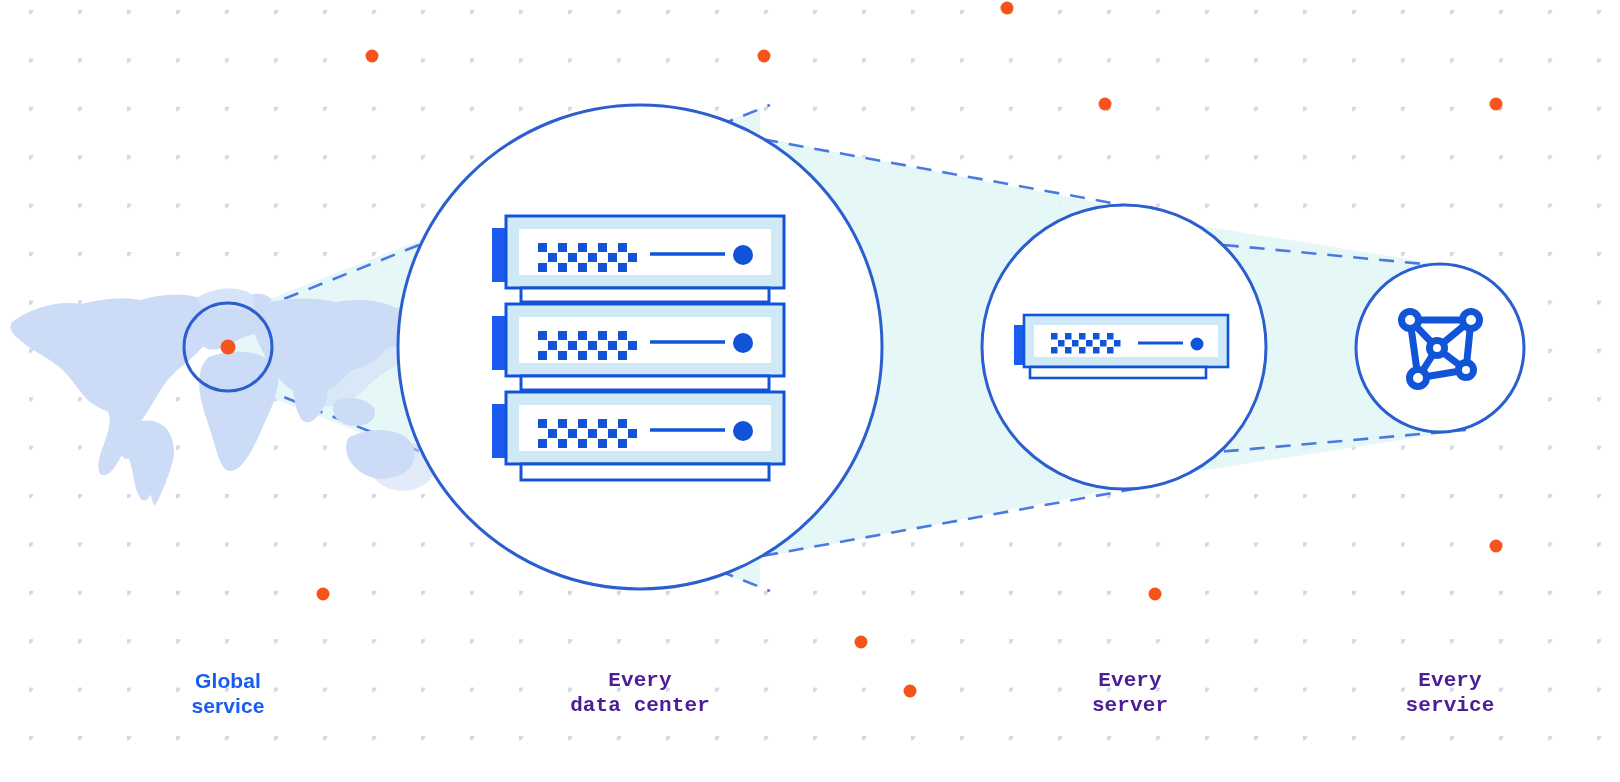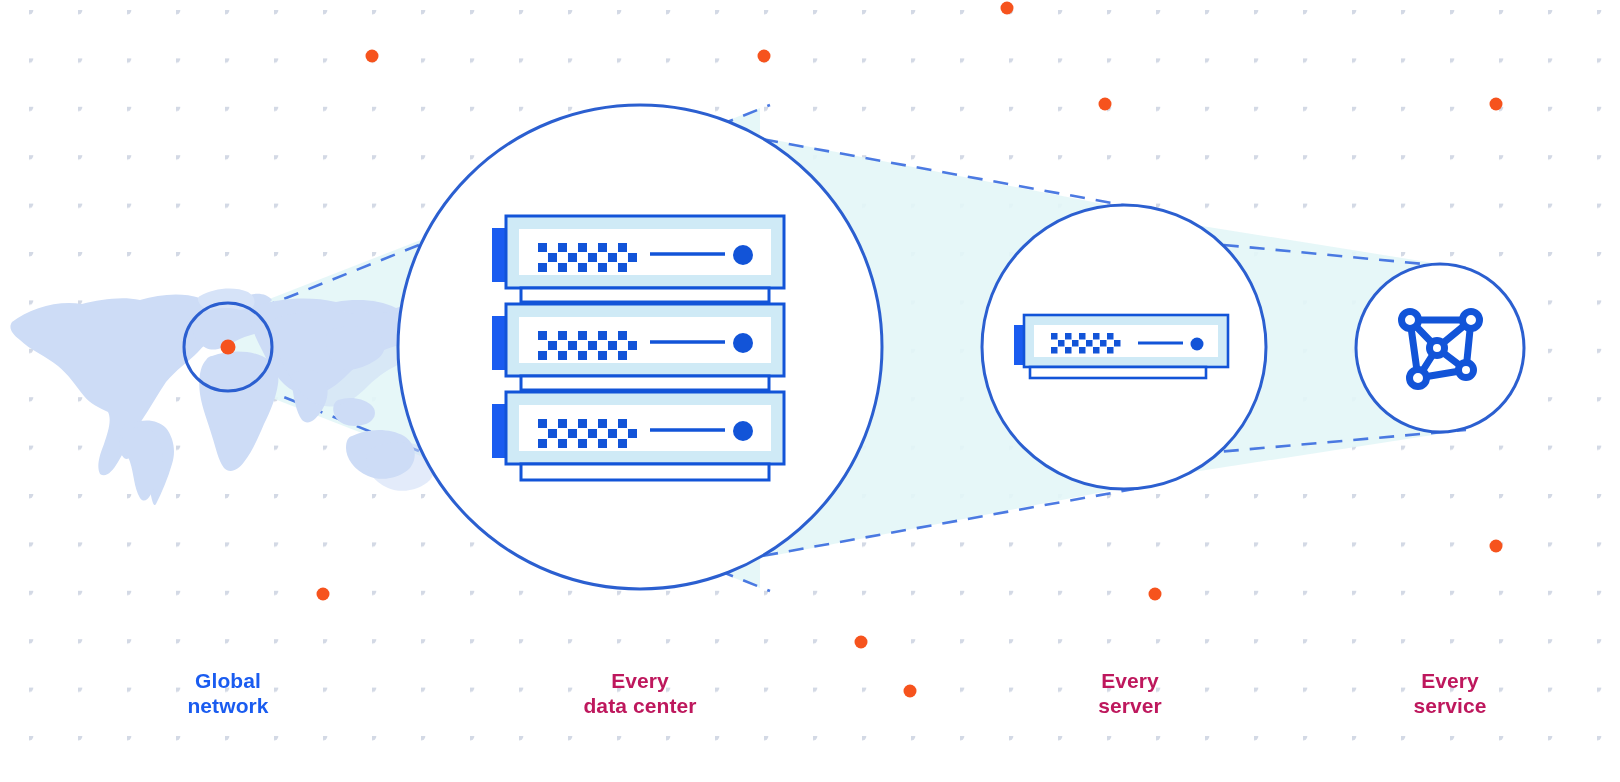--- a/index.html
+++ b/index.html
@@ -33,21 +33,21 @@
   .stage-label {
     position: absolute;
     text-align: center;
     font-size: 21px;
     line-height: 25px;
     font-weight: 700;
     letter-spacing: 0.1px;
     white-space: pre-line;
     pointer-events: auto;
   }
-  .stage-label.dark { color: #be185d; }
+  .stage-label.dark { color: #4c1d95; font-family: Liberation Mono, monospace; }
   .stage-label.accent { color: #1a5cf0; }
 </style>
 </head>
 <body>
 
 <div id="stage">
 
   <svg id="scene" viewBox="0 0 1620 782" xmlns="http://www.w3.org/2000/svg">
 
     <defs>
@@ -306,21 +306,21 @@
         <circle cx="1155" cy="594" r="6.5"></circle>
         <circle cx="861" cy="642" r="6.5"></circle>
         <circle cx="910" cy="691" r="6.5"></circle>
       </g>
 
     </g>
   </svg>
 
   <div class="labels-layer">
     <div class="stage-label accent" style="left:128px; top:668px; width:200px;">Global
-network</div>
+service</div>
 
     <div class="stage-label dark" style="left:540px; top:668px; width:200px;">Every
 data center</div>
 
     <div class="stage-label dark" style="left:1030px; top:668px; width:200px;">Every
 server</div>
 
     <div class="stage-label dark" style="left:1350px; top:668px; width:200px;">Every
 service</div>
   </div>

